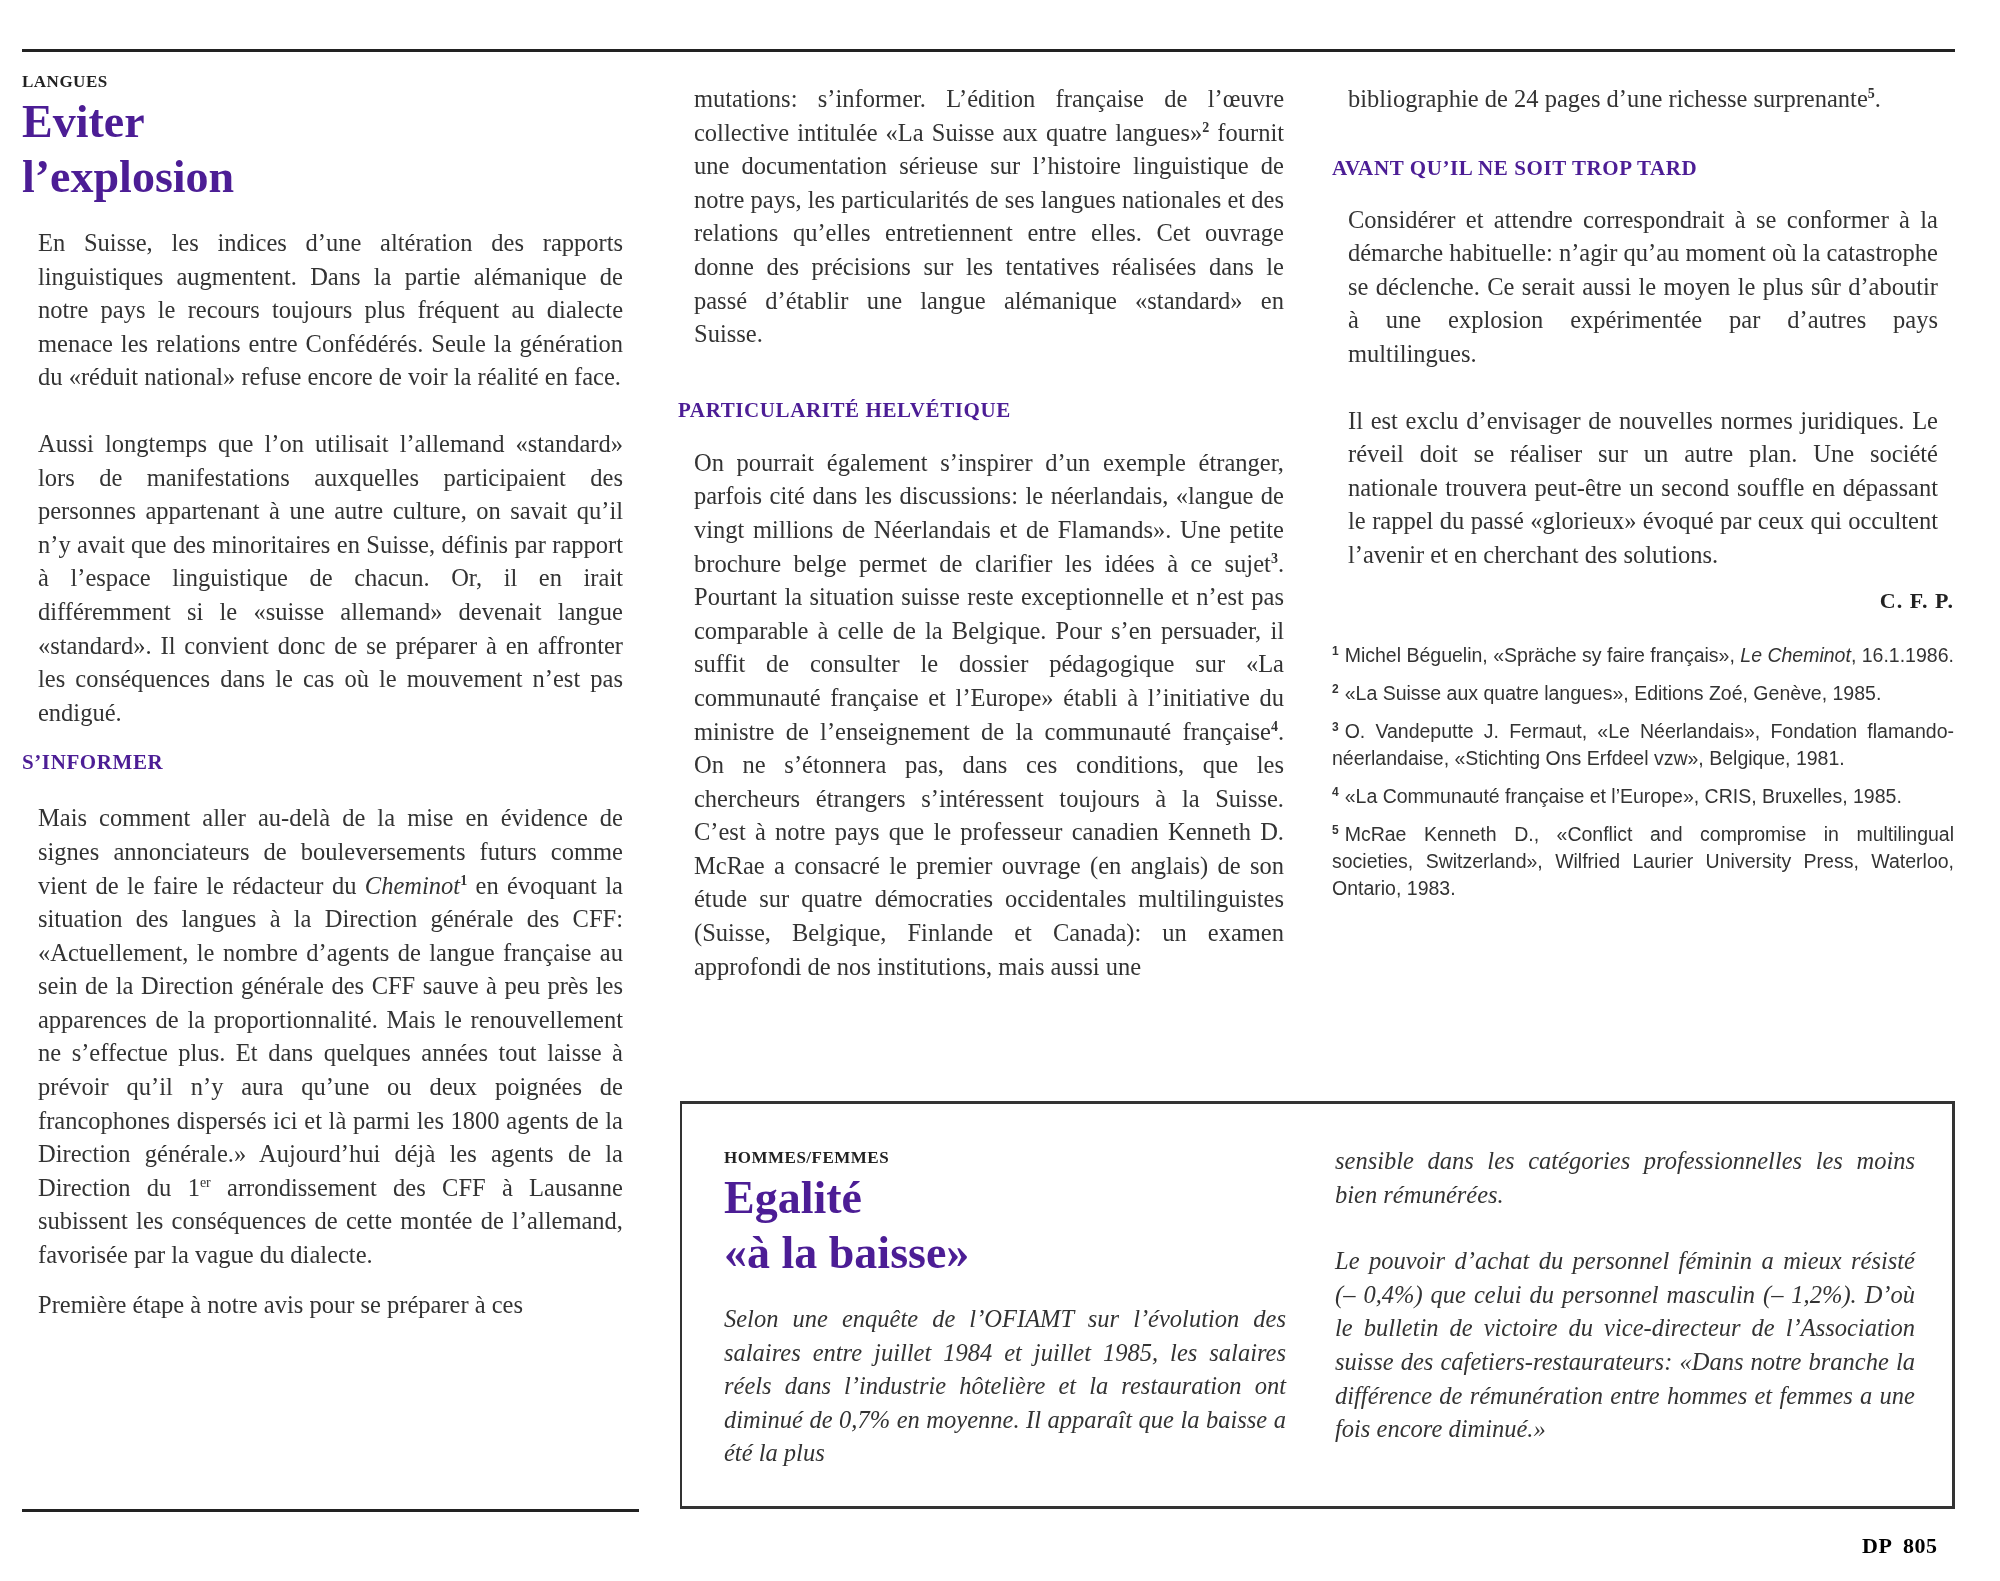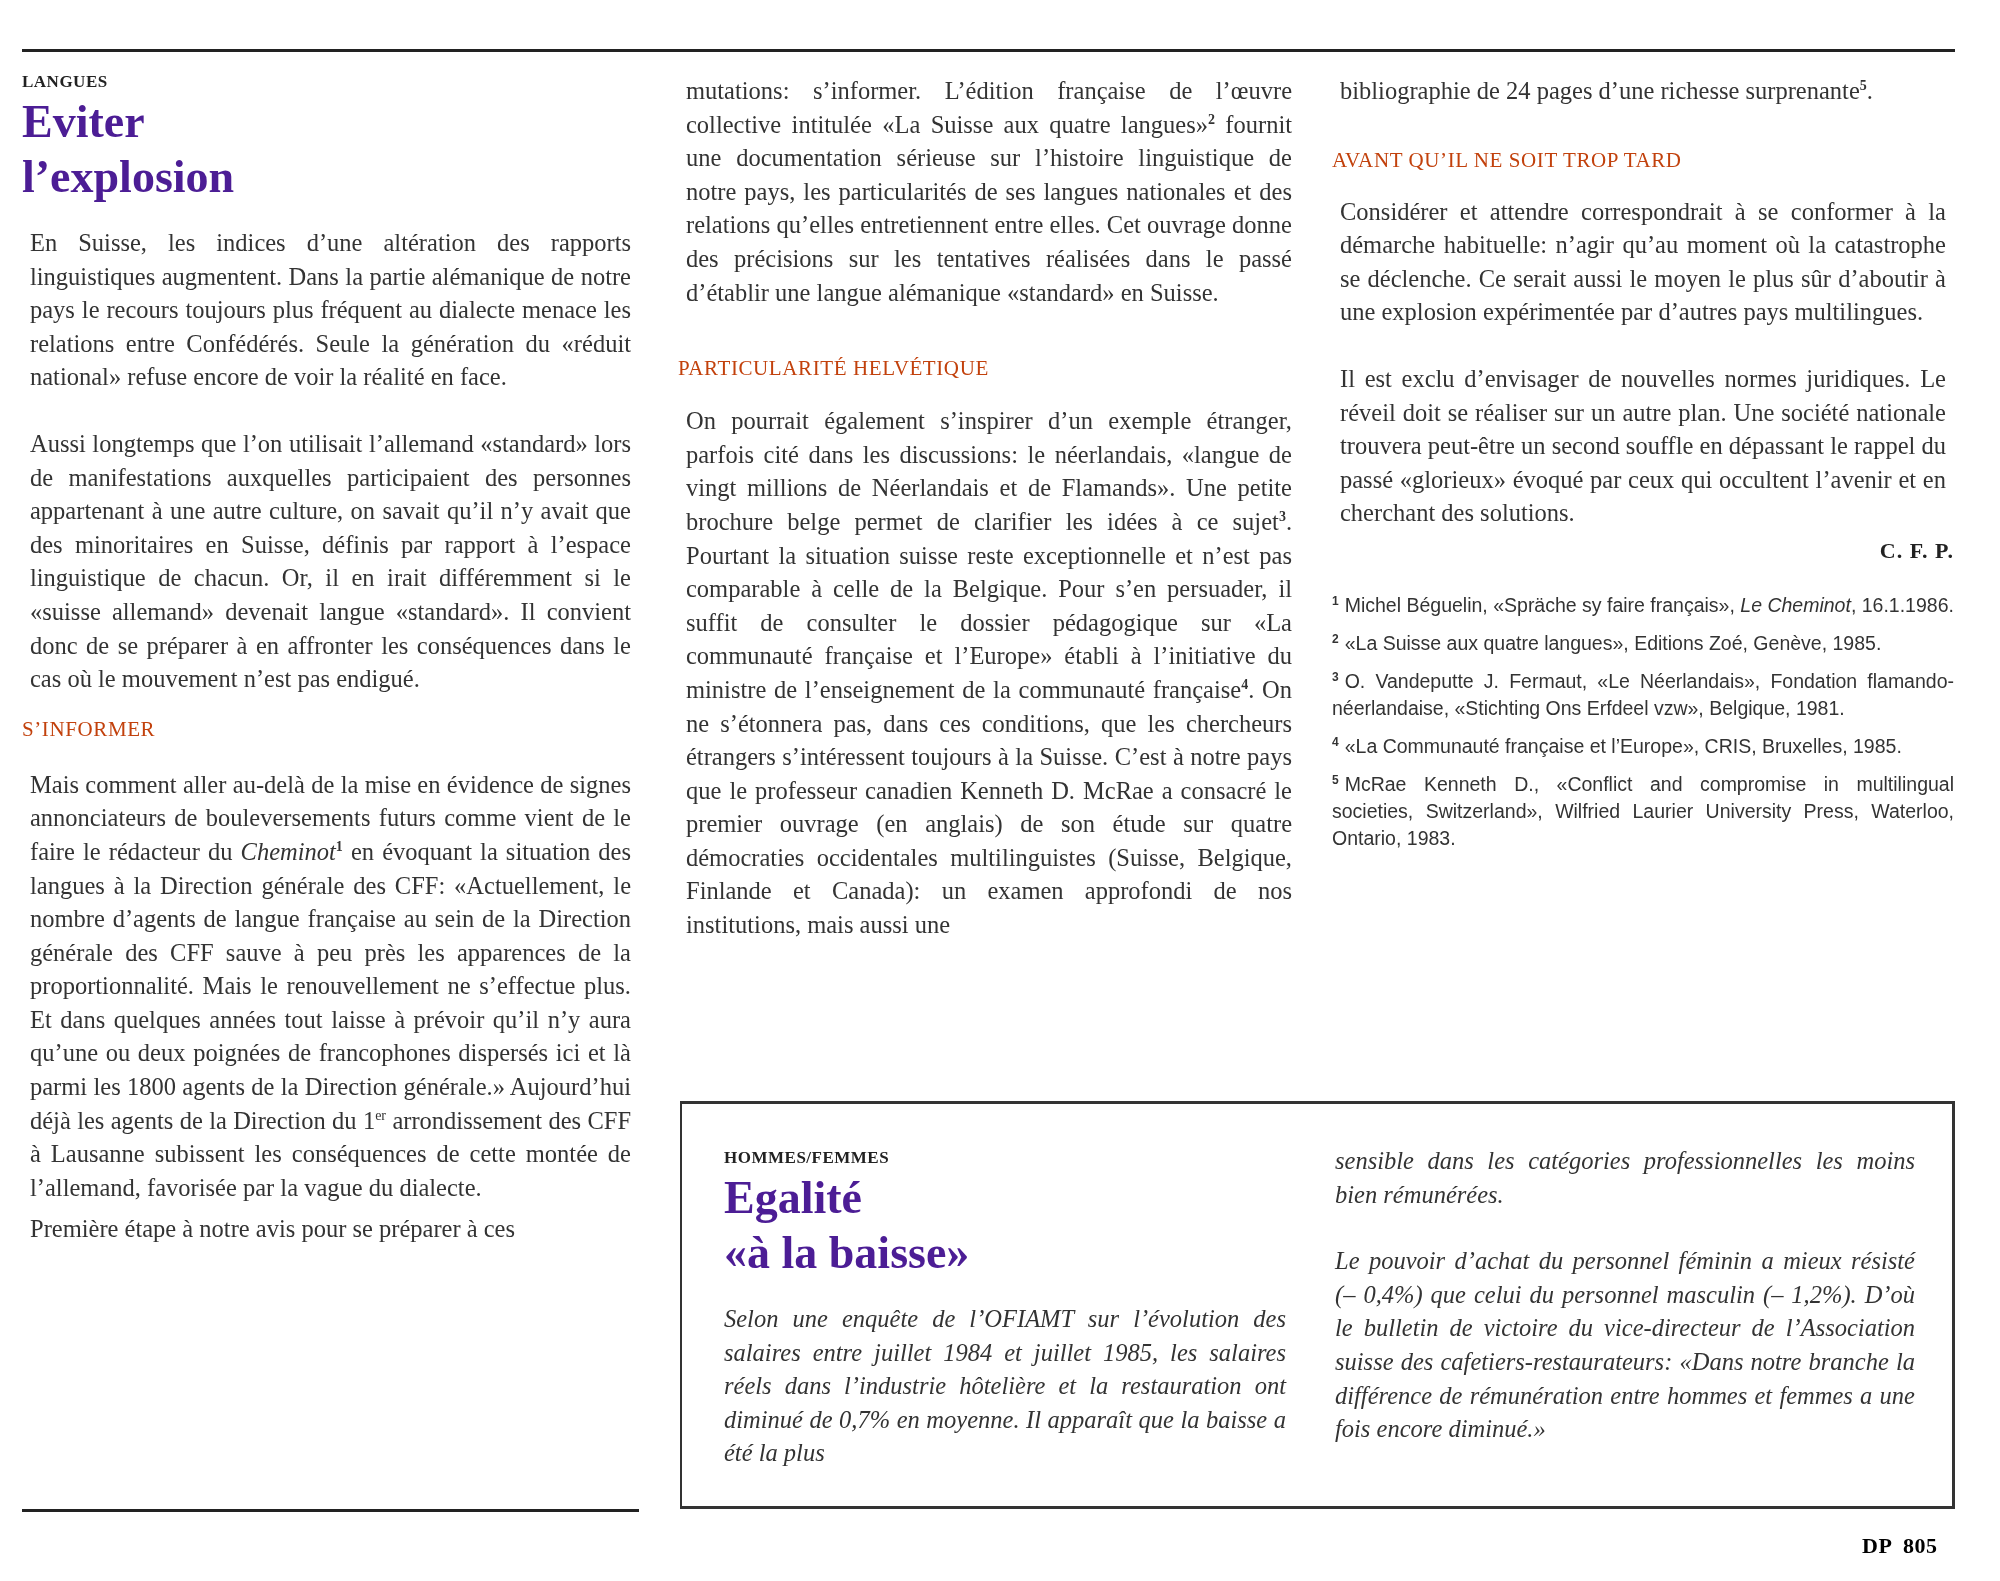--- a/index.html
+++ b/index.html
@@ -4,23 +4,23 @@
 <style>
   html, body { margin: 0; padding: 0; background: #ffffff; }
   body { width: 2000px; height: 1581px; position: relative; overflow: hidden;
          font-family: "Liberation Serif", "DejaVu Serif", serif; color: #2a2a2a; }
   .rule { position: absolute; background: #222; }
   .col { position: absolute; }
   .kicker { font-family: "Liberation Serif", serif; font-weight: bold; font-size: 17px;
             letter-spacing: 0.5px; color: #222; margin: 0; }
   .headline { font-family: "Liberation Serif", serif; font-weight: bold; font-size: 46px;
               line-height: 55px; color: #4c1d95; margin: 0; }
-  .sub { font-family: "Liberation Serif", serif; font-weight: normal; font-size: 21px;
-         letter-spacing: 0.6px; color: #c2410c; margin: 0; }
-  .para { font-size: 24.5px; line-height: 33.6px; text-align: justify; margin: 8px;
+  .sub { font-family: "Liberation Serif", serif; font-weight: bold; font-size: 21px;
+         letter-spacing: 0.6px; color: #4c1d95; margin: 0; }
+  .para { font-size: 24.5px; line-height: 33.6px; text-align: justify; margin: 16px;
           color: #333; hyphens: manual; }
   .para sup, .fn sup { font-size: 14px; line-height: 0; vertical-align: 9px; font-weight: bold; }
   .fn { font-family: "Liberation Sans", "DejaVu Sans", sans-serif; font-size: 19.5px;
         line-height: 27px; text-align: justify; margin: 0 0 7px 0; color: #333; }
   .fn .num { font-size: 12px; vertical-align: 7px; margin-right: 6px; font-weight: bold; }
   .sig { font-weight: bold; font-size: 22px; text-align: right; color: #222; margin: 0; letter-spacing: 1px; }
   .box { position: absolute; left: 680px; top: 1101px; width: 1270px; height: 402px;
          border: 3px solid #333; border-left-width: 2px; box-sizing: content-box; }
   .it { font-style: italic; font-size: 24.5px; line-height: 33.6px; text-align: justify; margin: 0; color: #333; }
   .folio { position: absolute; left: 1862px; top: 1533px; font-weight: bold; font-size: 22px; color: #000000;

